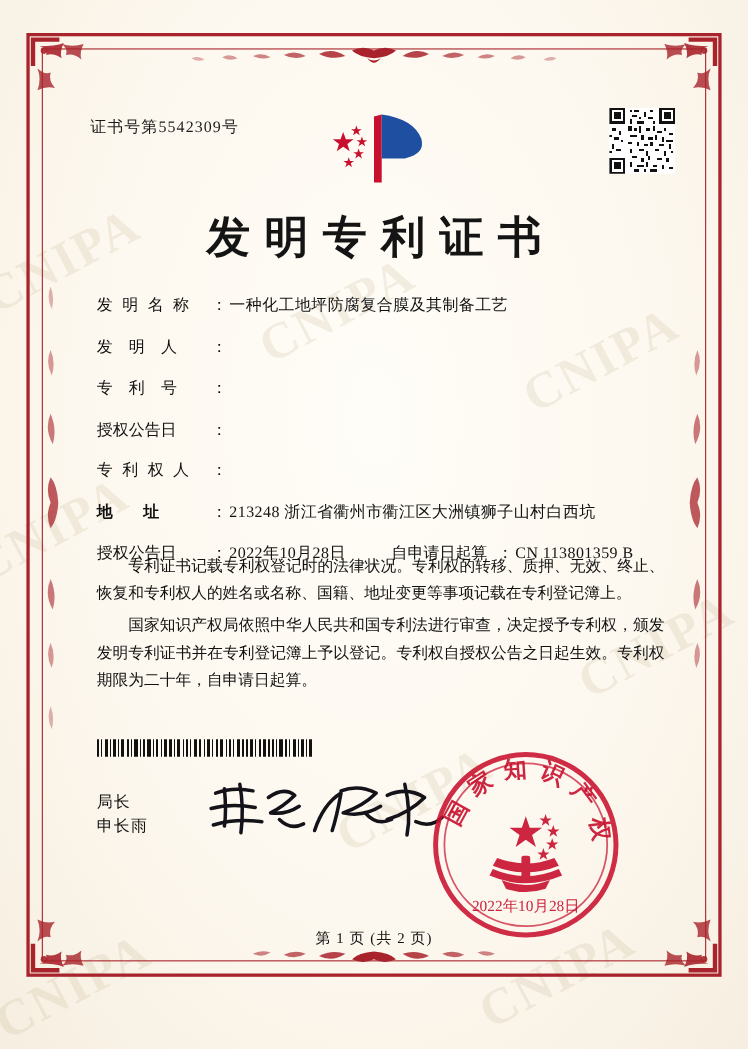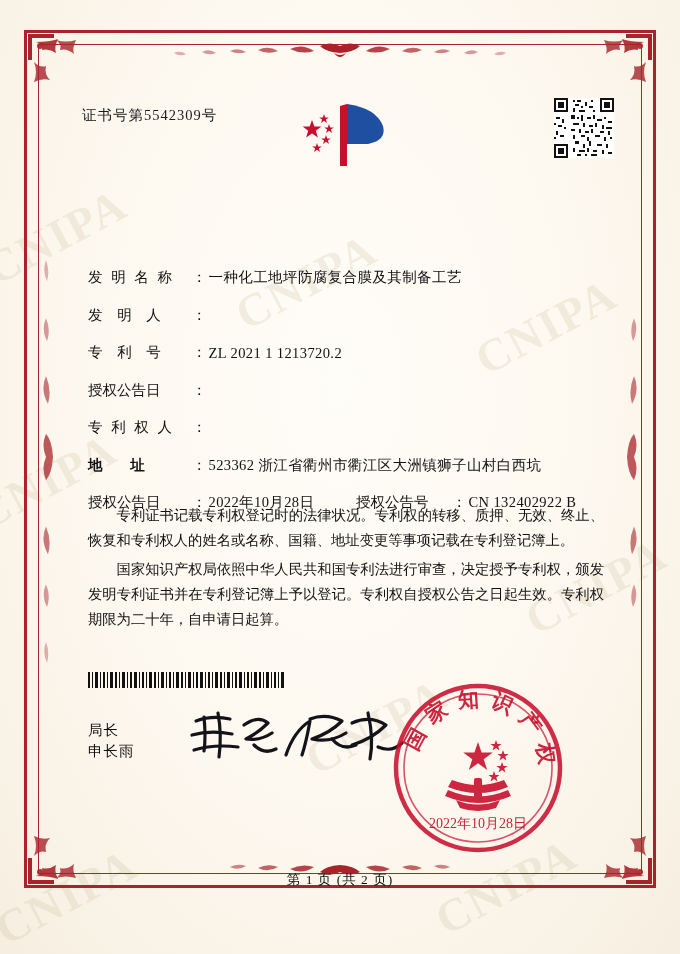--- a/index.html
+++ b/index.html
@@ -217,21 +217,21 @@
     left: 330px;
     top: 620px;
     width: 176px;
     height: 176px;
   }
   .seal svg { display: block; }
 
   .page-num {
     position: absolute;
     left: 0; right: 0;
-    top: 811px;
+    top: 784px;
     text-align: center;
     font-family: "Liberation Serif", serif;
     font-size: 13.5px;
     color: #111;
     letter-spacing: 1px;
   }
 
   .footer-note {
     position: absolute;
     left: 0; right: 0;
@@ -454,66 +454,66 @@
         <g fill="#c8102e">
           <polygon points="28,20 30.4,26.6 37.4,26.6 31.8,30.8 33.9,37.6 28,33.4 22.1,37.6 24.2,30.8 18.6,26.6 25.6,26.6"></polygon>
           <polygon points="40,14 41.2,17.4 44.8,17.4 41.9,19.5 43,23 40,20.8 37,23 38.1,19.5 35.2,17.4 38.8,17.4"></polygon>
           <polygon points="45,24 46.2,27.4 49.8,27.4 46.9,29.5 48,33 45,30.8 42,33 43.1,29.5 40.2,27.4 43.8,27.4"></polygon>
           <polygon points="42,35 43.2,38.4 46.8,38.4 43.9,40.5 45,44 42,41.8 39,44 40.1,40.5 37.2,38.4 40.8,38.4"></polygon>
           <polygon points="33,43 34.2,46.4 37.8,46.4 34.9,48.5 36,52 33,49.8 30,52 31.1,48.5 28.2,46.4 31.8,46.4"></polygon>
         </g>
       </svg>
     </div>
 
+    <div class="title">发明专利证书</div>
 
     <div class="fields">
 
       <div class="field-row">
         <span class="f-label sp3">发 明 名 称</span>
         <span class="f-colon">：</span>
         <span class="f-value">一种化工地坪防腐复合膜及其制备工艺</span>
       </div>
 
       <div class="field-row">
         <span class="f-label sp1">发 明 人</span>
         <span class="f-colon">：</span>
       </div>
 
       <div class="field-row">
         <span class="f-label sp1">专 利 号</span>
         <span class="f-colon">：</span>
-        <span class="f-value">ZL 2021 1 1213720.2</span>
       </div>
 
       <div class="field-row">
         <span class="f-label">授权公告日</span>
         <span class="f-colon">：</span>
       </div>
 
       <div class="field-row">
         <span class="f-label sp3">专 利 权 人</span>
         <span class="f-colon">：</span>
       </div>
 
       <div class="field-row">
         <span class="f-label sp2">地 址</span>
         <span class="f-colon">：</span>
-        <span class="f-value">523362 浙江省衢州市衢江区大洲镇狮子山村白西坑</span>
+        <span class="f-value">213248 浙江省衢州市衢江区大洲镇狮子山村白西坑</span>
       </div>
 
       <div class="field-row row-split">
         <span class="split-left">
           <span class="f-label">授权公告日</span>
           <span class="f-colon">：</span>
           <span class="f-value">2022年10月28日</span>
         </span>
         <span class="split-right">
-          <span class="f-label">授权公告号</span>
+          <span class="f-label">自申请日起算</span>
           <span class="f-colon">：</span>
-          <span class="f-value">CN 132402922 B</span>
+          <span class="f-value">CN 113801359 B</span>
         </span>
       </div>
 
     </div>
 
     <div class="paragraphs">
       <p>专利证书记载专利权登记时的法律状况。专利权的转移、质押、无效、终止、恢复和专利权人的姓名或名称、国籍、地址变更等事项记载在专利登记簿上。</p>
       <p>国家知识产权局依照中华人民共和国专利法进行审查，决定授予专利权，颁发发明专利证书并在专利登记簿上予以登记。专利权自授权公告之日起生效。专利权期限为二十年，自申请日起算。</p>
     </div>
 

